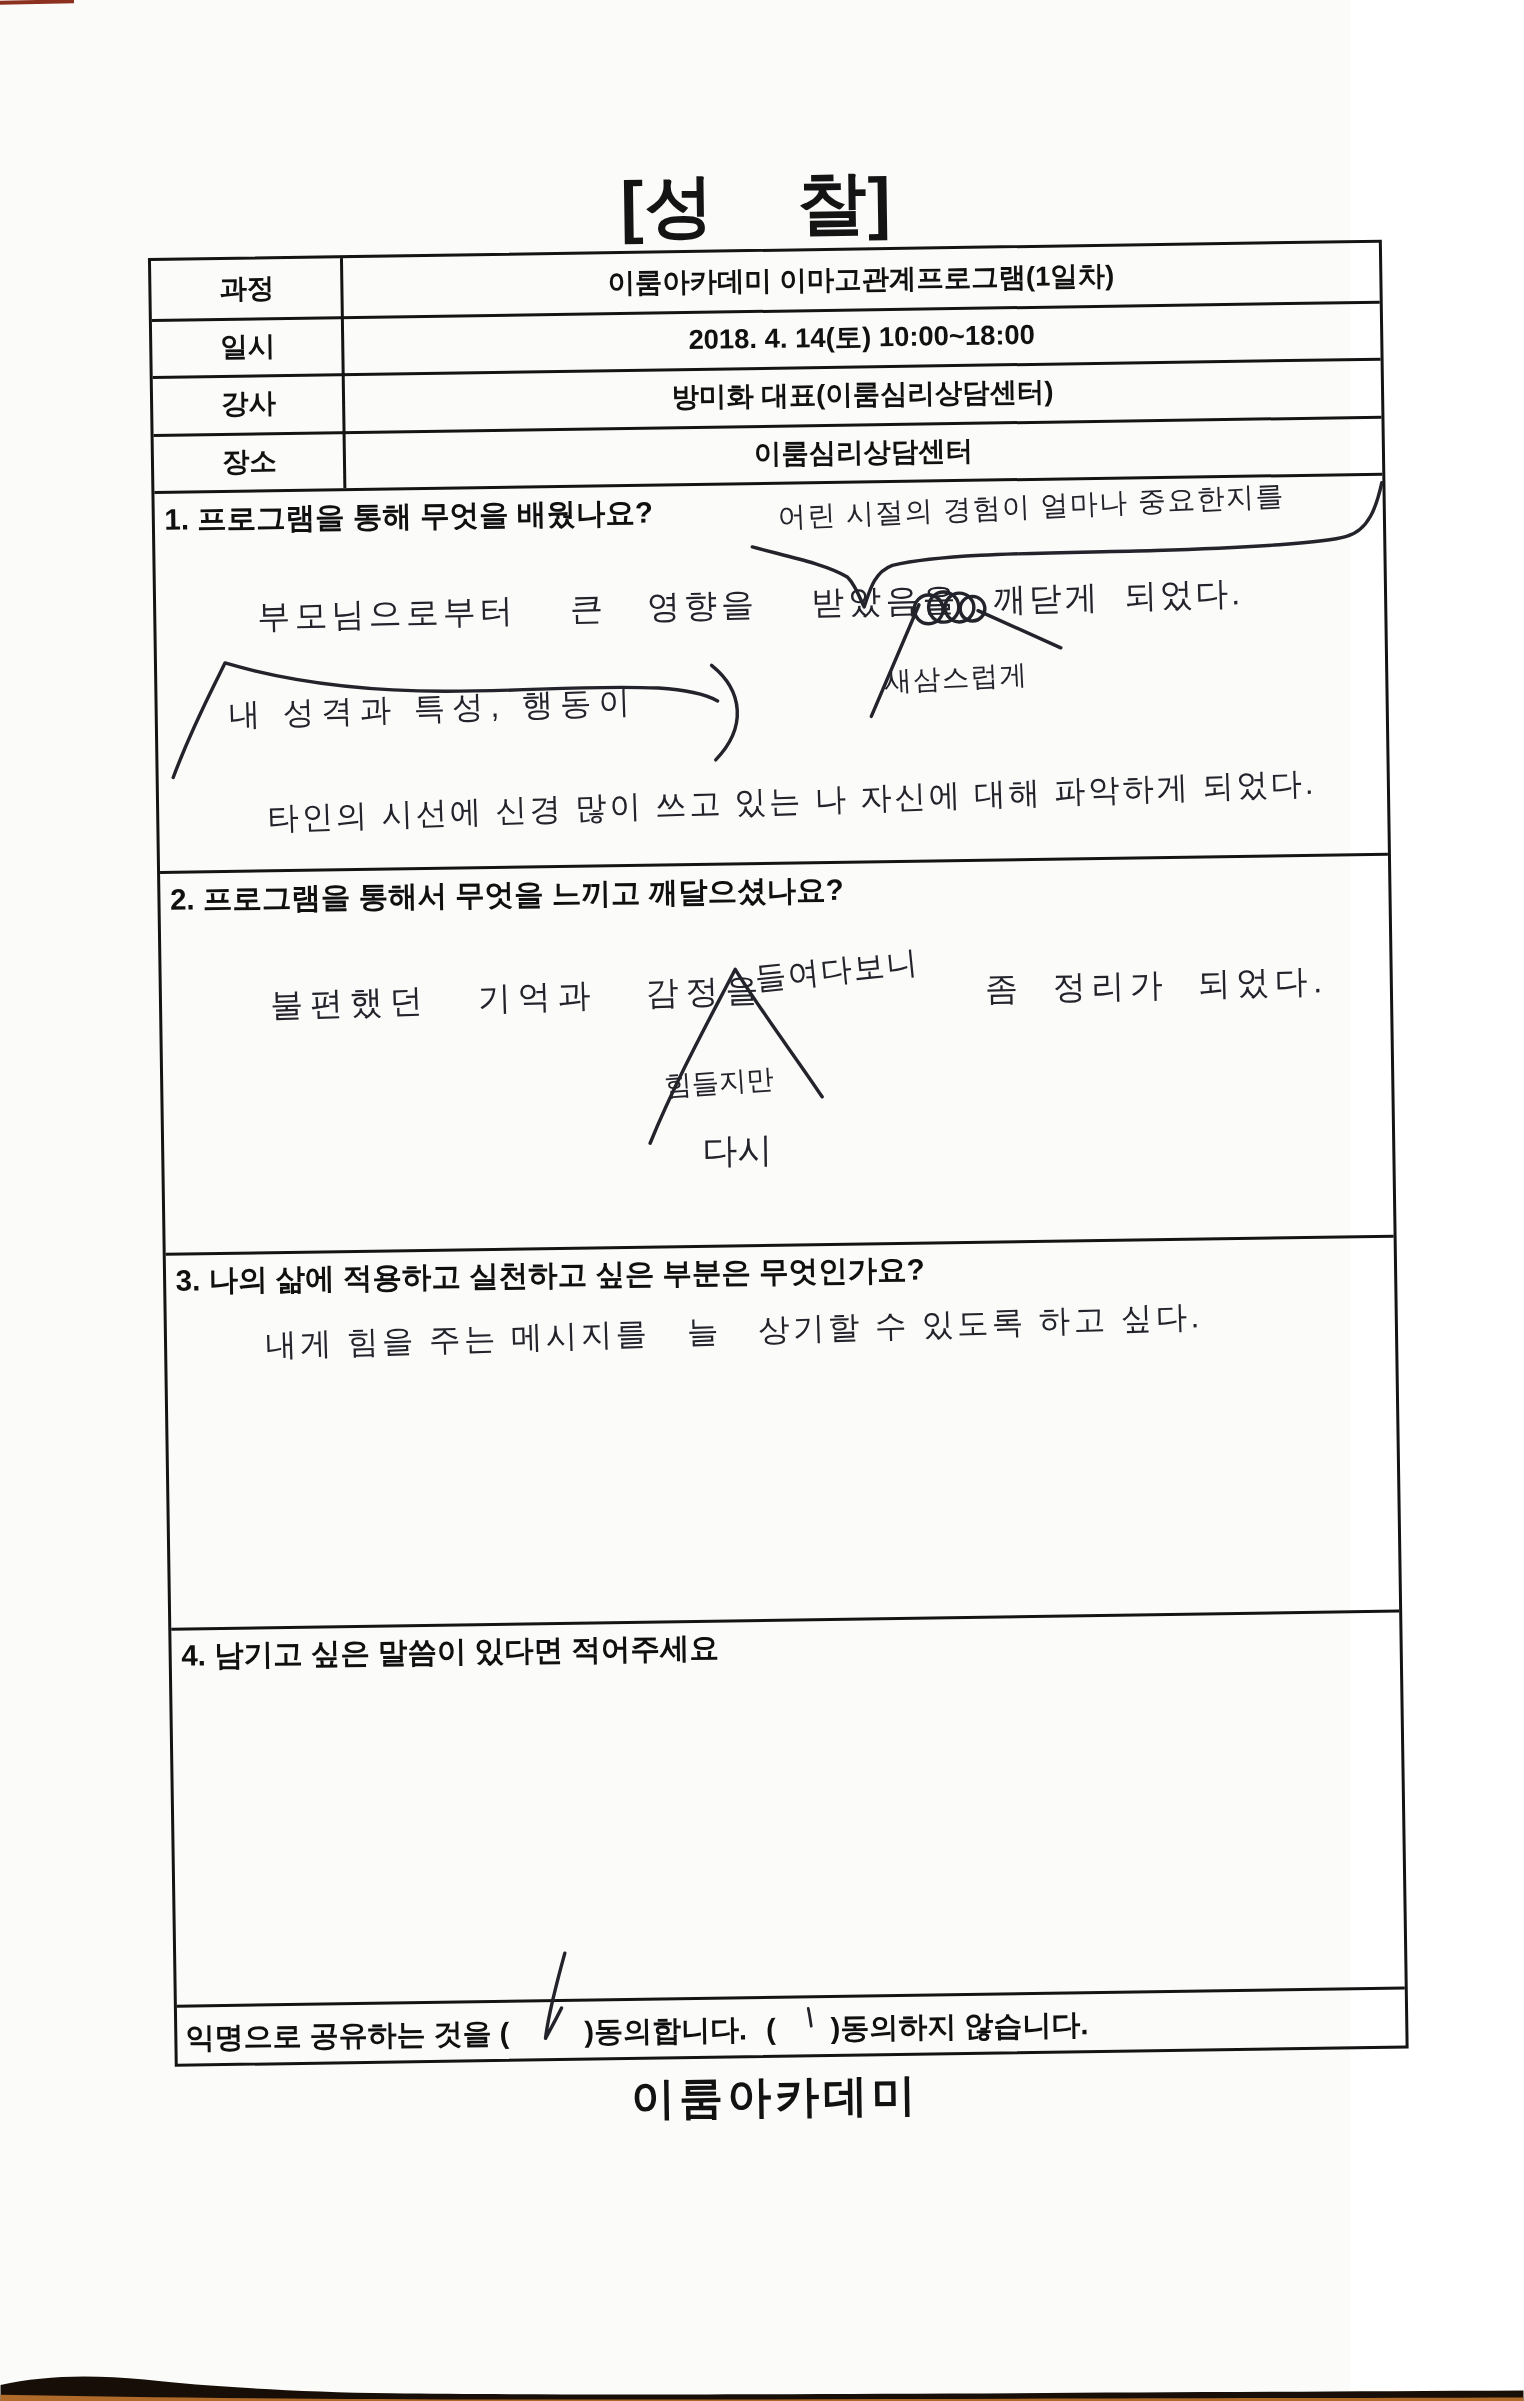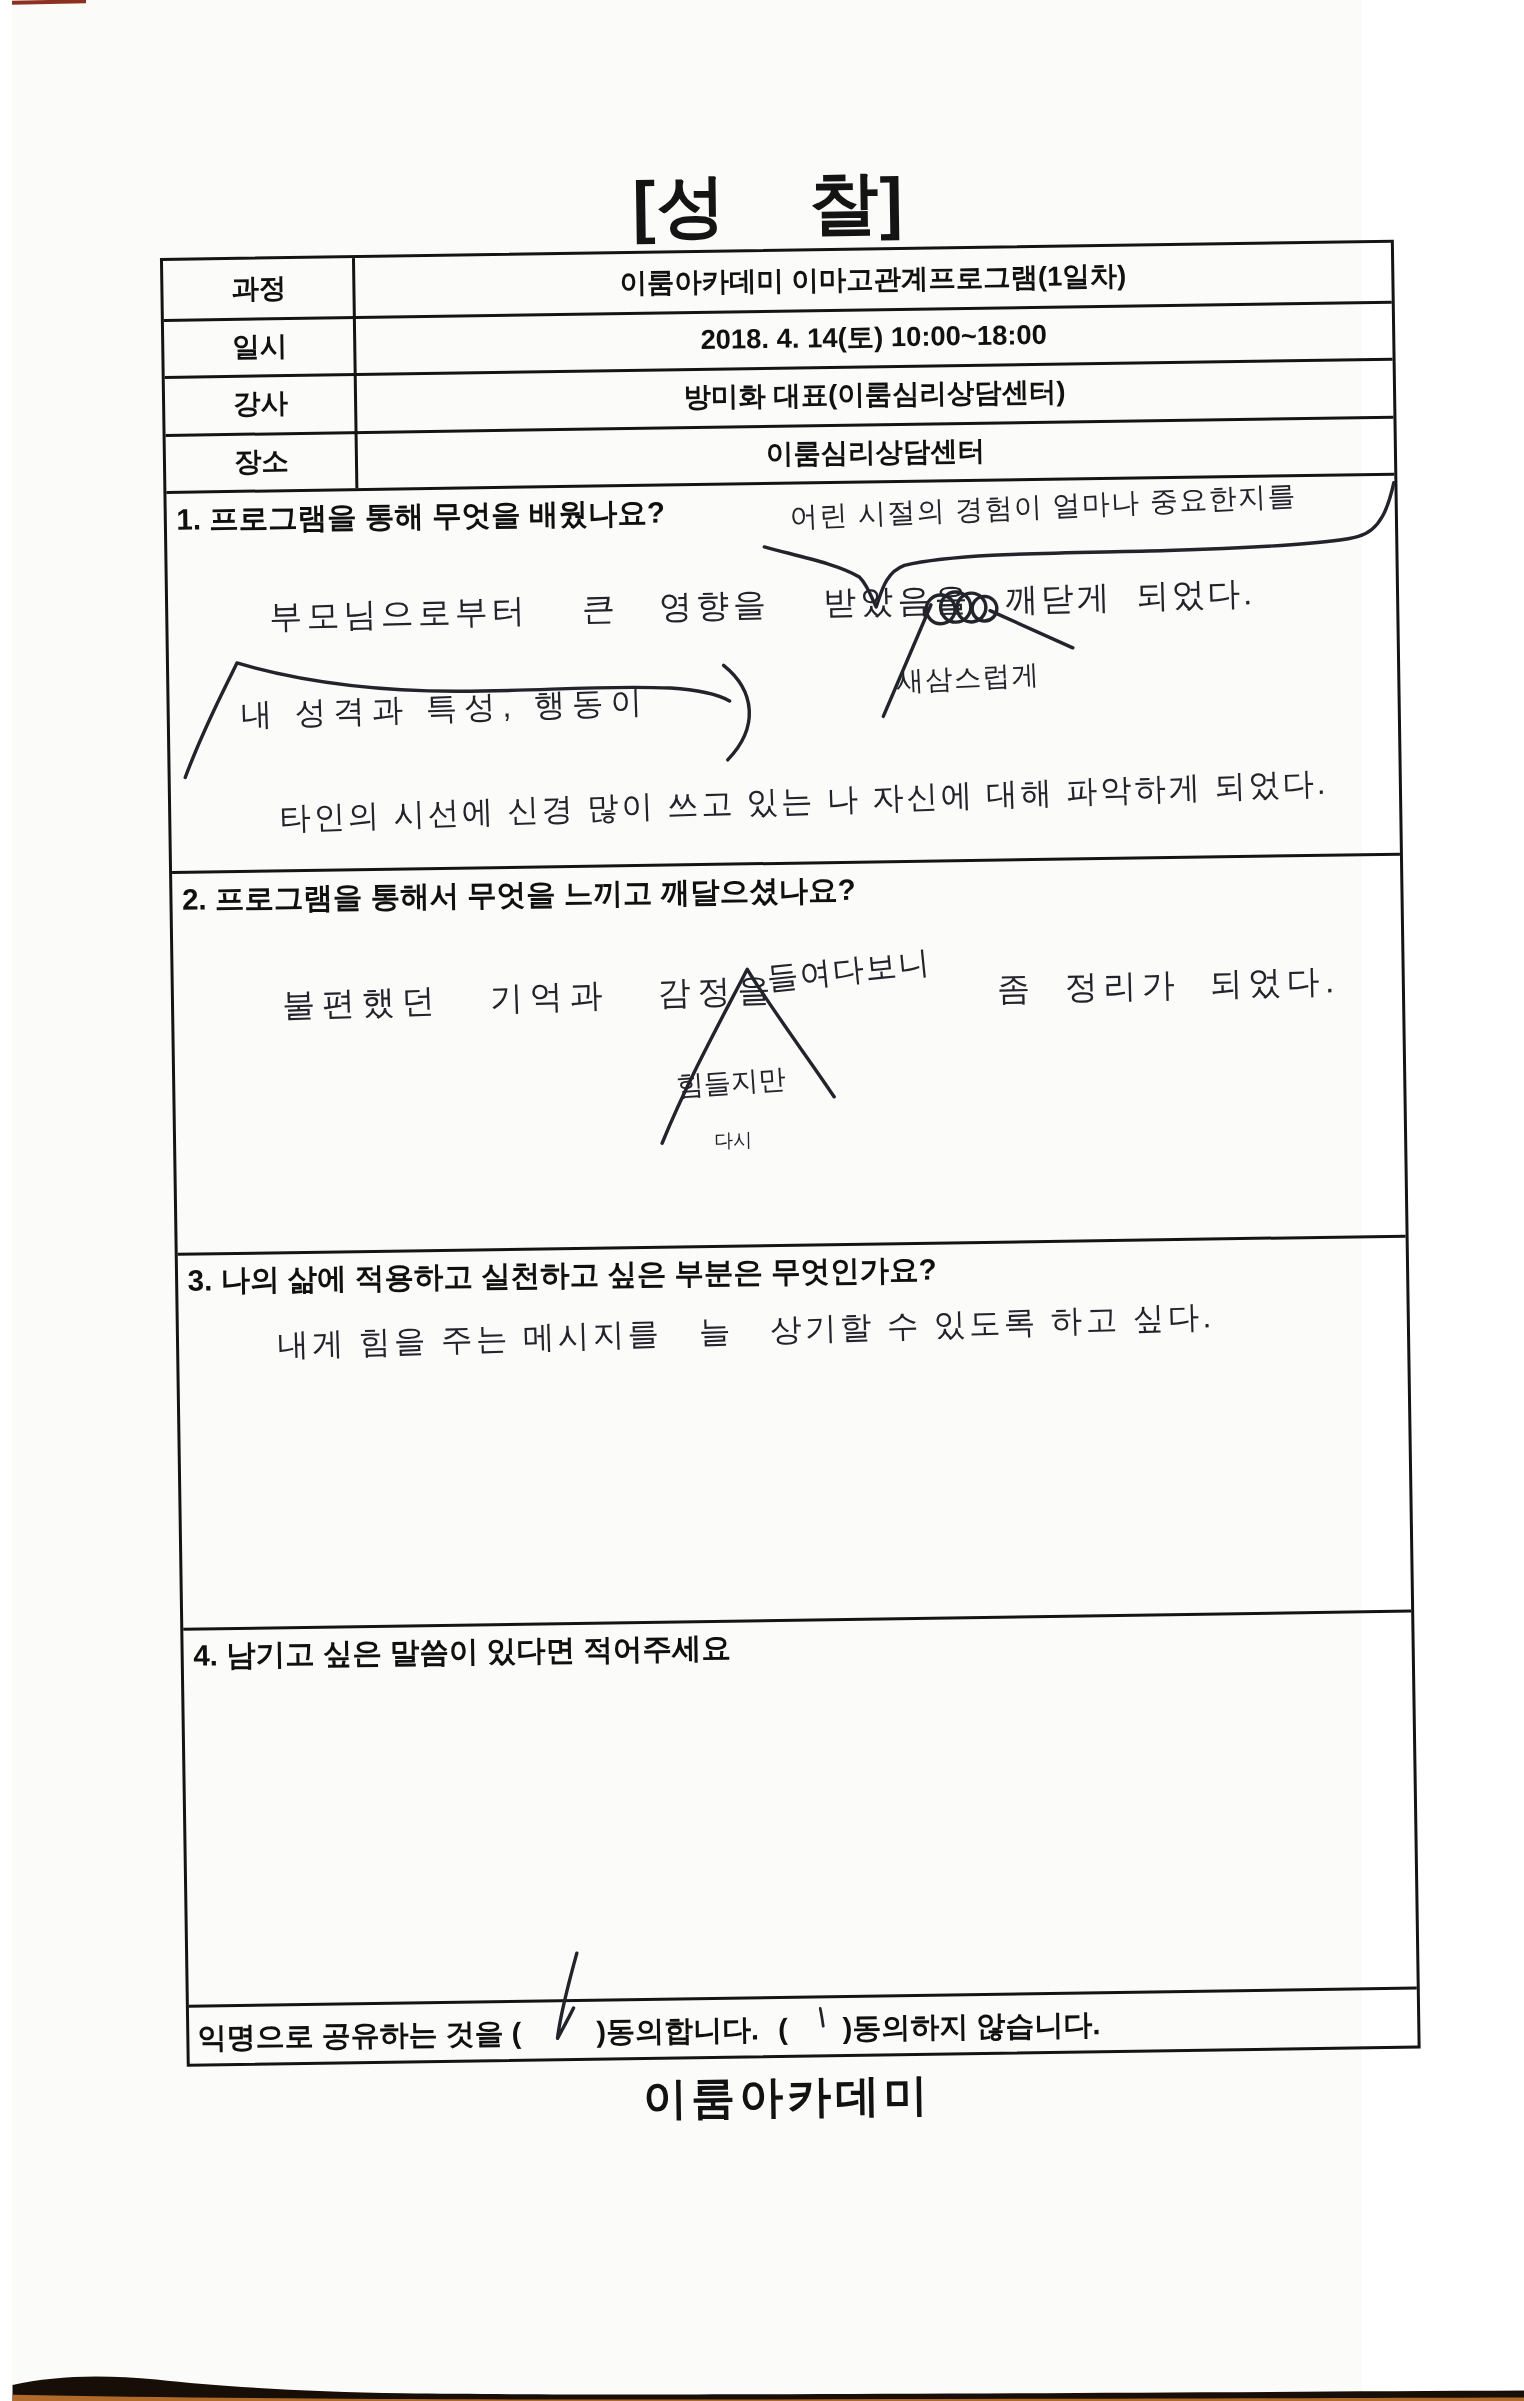--- a/index.html
+++ b/index.html
@@ -1,18 +1,18 @@
 <!DOCTYPE html>
 <html style="font-size:11px"><head>
 <meta charset="utf-8">
 <style>
   html,body{margin:0;padding:0;}
   body{width:1524px;height:2401px;background:#ffffff;overflow:hidden;
        font-family:"Liberation Sans","DejaVu Sans",sans-serif;}
-  .page{position:absolute;left:12px;top:0;width:1304px;height:2401px;background:#fbfbfa;padding-left:46px;}
+  .page{position:absolute;left:0;top:0;width:1304px;height:2401px;background:#fbfbfa;padding-left:46px;}
   .tilt{position:absolute;left:0;top:0;width:1524px;height:2401px;
         transform:rotate(-0.85deg);transform-origin:762px 1201px;}
   .title{position:absolute;left:0;right:0;top:159px;text-align:center;padding-left:18px;
          font-size:69px;font-weight:800;color:#141414;white-space:pre;letter-spacing:1.4px;}
   .grid{position:absolute;left:162px;top:249px;width:1234px;height:1809px;
         border:3.4px solid #141414;box-sizing:border-box;background:transparent;}
   .hline{position:absolute;left:0;right:0;height:2.7px;background:#141414;}
   .vline{position:absolute;width:2.7px;background:#141414;}
   .tcell{position:absolute;display:flex;align-items:center;justify-content:center;
          font-size:27.4px;font-weight:600;color:#111;white-space:pre;}
@@ -80,21 +80,21 @@
     <span class="hand" style="left:266px;top:584px;font-size:33px;letter-spacing:4.1px;transform:rotate(-0.6deg)">부모님으로부터    큰   영향을    받았음을</span>
     <span class="hand" style="left:1002px;top:580px;font-size:33px;letter-spacing:2.7px;transform:rotate(-0.8deg)">깨닫게  되었다.</span>
     <span class="hand" style="left:892px;top:663px;font-size:27.4px;letter-spacing:1.4px;transform:rotate(-2deg)">새삼스럽게</span>
     <span class="hand" style="left:236px;top:683px;font-size:31.5px;letter-spacing:6.9px;transform:rotate(-1deg)">내 성격과 특성, 행동이</span>
     <span class="hand" style="left:273px;top:781px;font-size:31.5px;letter-spacing:2.7px;transform:rotate(-1.1deg)">타인의 시선에 신경 많이 쓰고 있는 나 자신에 대해 파악하게 되었다.</span>
 
     <span class="hand" style="left:273px;top:972px;font-size:33px;letter-spacing:6.9px;transform:rotate(-1deg)">불편했던   기억과   감정을</span>
     <span class="hand" style="left:758px;top:951px;font-size:31.5px;letter-spacing:1.4px;transform:rotate(-5deg)">들여다보니</span>
     <span class="hand" style="left:988px;top:969px;font-size:33px;letter-spacing:5.5px;transform:rotate(-0.5deg)">좀  정리가  되었다.</span>
     <span class="hand" style="left:666px;top:1064px;font-size:27.4px;transform:rotate(-3deg)">힘들지만</span>
-    <span class="hand" style="left:703px;top:1127px;font-size:19px">다시</span>
+    <span class="hand" style="left:703px;top:1127px;font-size:35px">다시</span>
 
     <span class="hand" style="left:263px;top:1310px;font-size:31.5px;letter-spacing:3.4px;transform:rotate(-0.9deg)">내게 힘을 주는 메시지를   늘   상기할 수 있도록 하고 싶다.</span>
 
     <svg class="strokes" width="1524" height="2401" viewBox="0 0 2224 3504">
       <path d="M 1112,798 C 1160,812 1218,824 1250,844 C 1262,856 1268,876 1274,888 C 1282,866 1288,838 1316,828 C 1400,810 1560,814 1700,812 C 1840,810 1950,804 1978,796 C 2012,788 2024,752 2032,718"></path>
       <circle cx="1368" cy="893" r="21"></circle>
       <circle cx="1390" cy="890" r="22"></circle>
       <circle cx="1413" cy="891" r="21"></circle>
       <circle cx="1432" cy="893" r="18"></circle>
       <path d="M 1354,886 L 1282,1048"></path>

